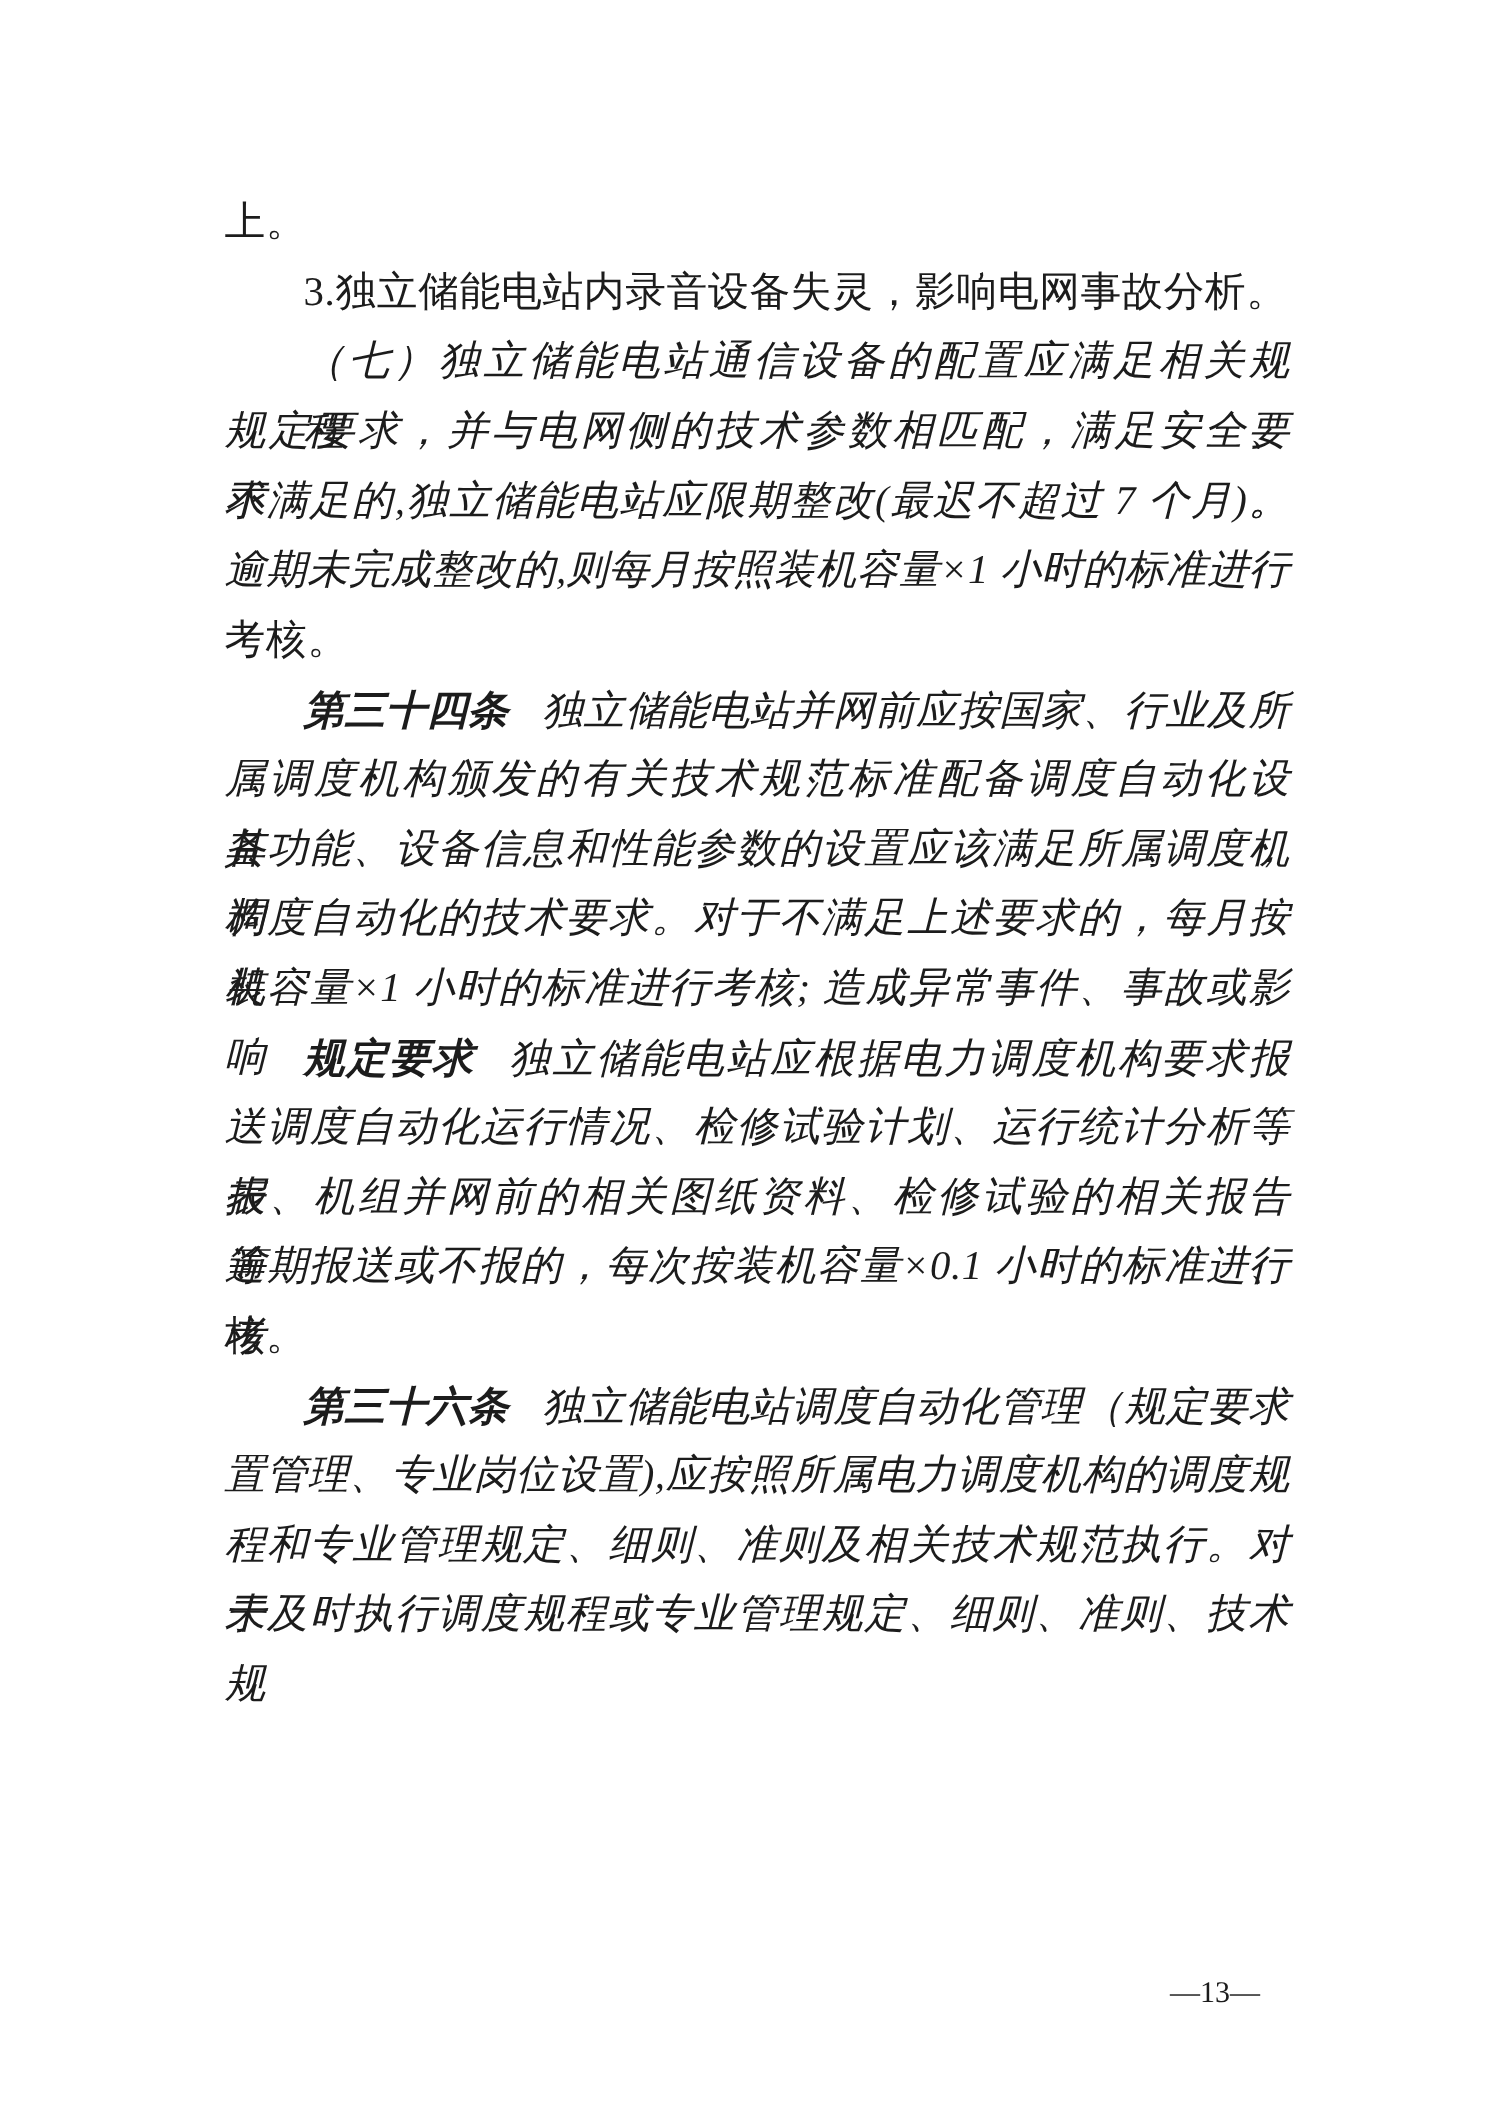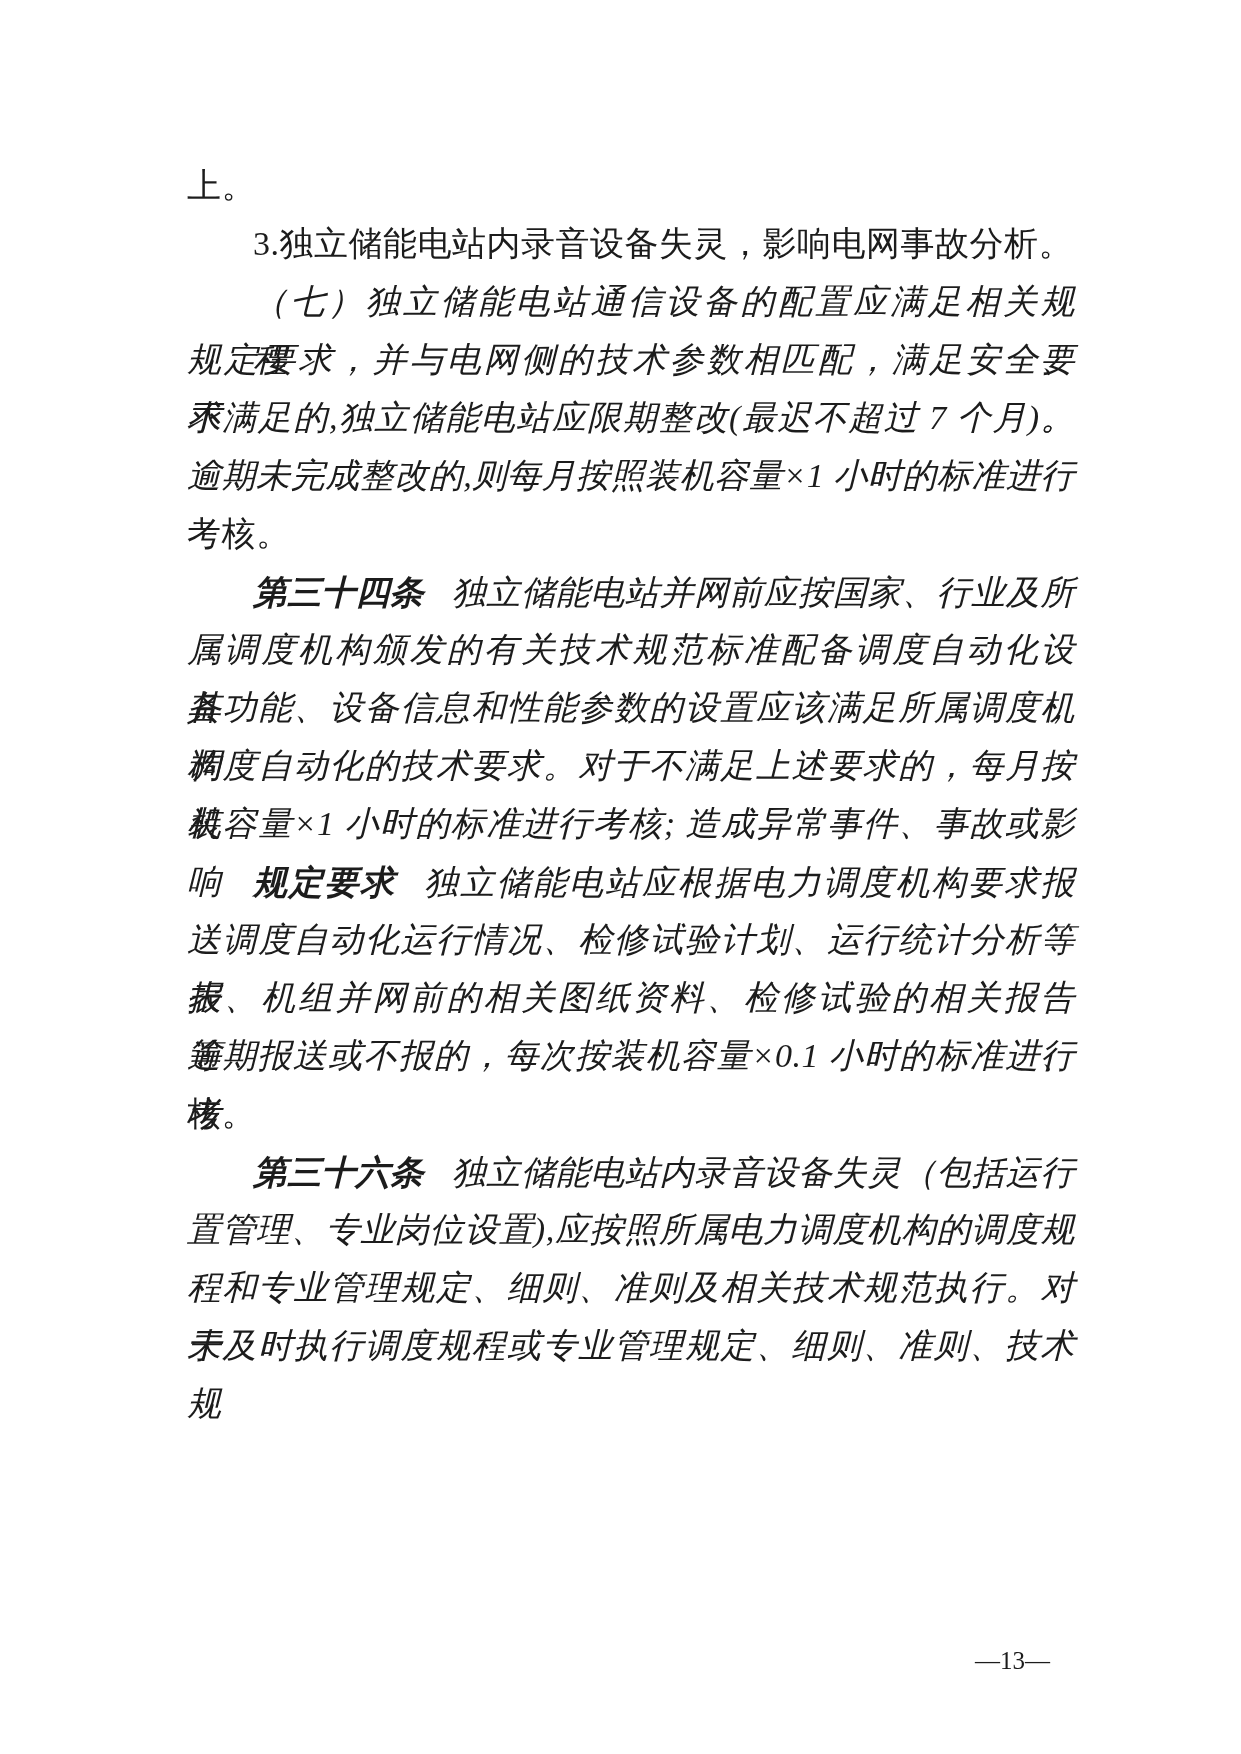--- a/index.html
+++ b/index.html
@@ -77,19 +77,19 @@
       <div class="line indent justify"><span class="hd">第三十四条</span><span>独立储能电站并网前应按国家、行业及所</span></div>
       <div class="line justify"><span>属调度机构颁发的有关技术规范标准配备调度自动化设备，</span></div>
       <div class="line justify"><span>其功能、设备信息和性能参数的设置应该满足所属调度机构</span></div>
       <div class="line justify"><span>调度自动化的技术要求。对于不满足上述要求的，每月按装</span></div>
       <div class="line justify"><span>机容量×1 小时的标准进行考核; 造成异常事件、事故或影响</span></div>
       <div class="line indent justify"><span class="hd">规定要求</span><span>独立储能电站应根据电力调度机构要求报</span></div>
       <div class="line justify"><span>送调度自动化运行情况、检修试验计划、运行统计分析等报</span></div>
       <div class="line justify"><span>表、机组并网前的相关图纸资料、检修试验的相关报告等、</span></div>
       <div class="line justify"><span>逾期报送或不报的，每次按装机容量×0.1 小时的标准进行考</span></div>
       <div class="line"><span>核。</span></div>
-      <div class="line indent justify"><span class="hd">第三十六条</span><span>独立储能电站内录音设备失灵（包括运行</span></div>
+      <div class="line indent justify"><span class="hd">第三十六条</span><span>独立储能电站调度自动化管理（规定要求</span></div>
       <div class="line justify"><span>置管理、专业岗位设置),应按照所属电力调度机构的调度规</span></div>
       <div class="line justify"><span>程和专业管理规定、细则、准则及相关技术规范执行。对于</span></div>
       <div class="line justify"><span>未及时执行调度规程或专业管理规定、细则、准则、技术规</span></div>
     </div>
   <div class="page-num">—13—</div>
 </div>
 
 </body></html>

